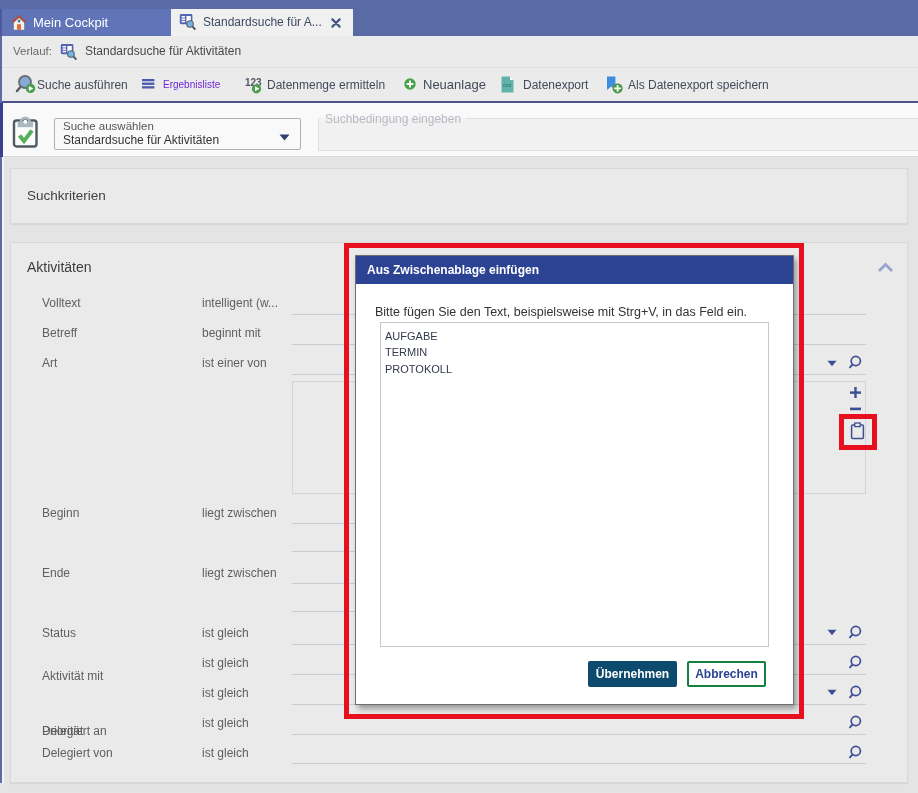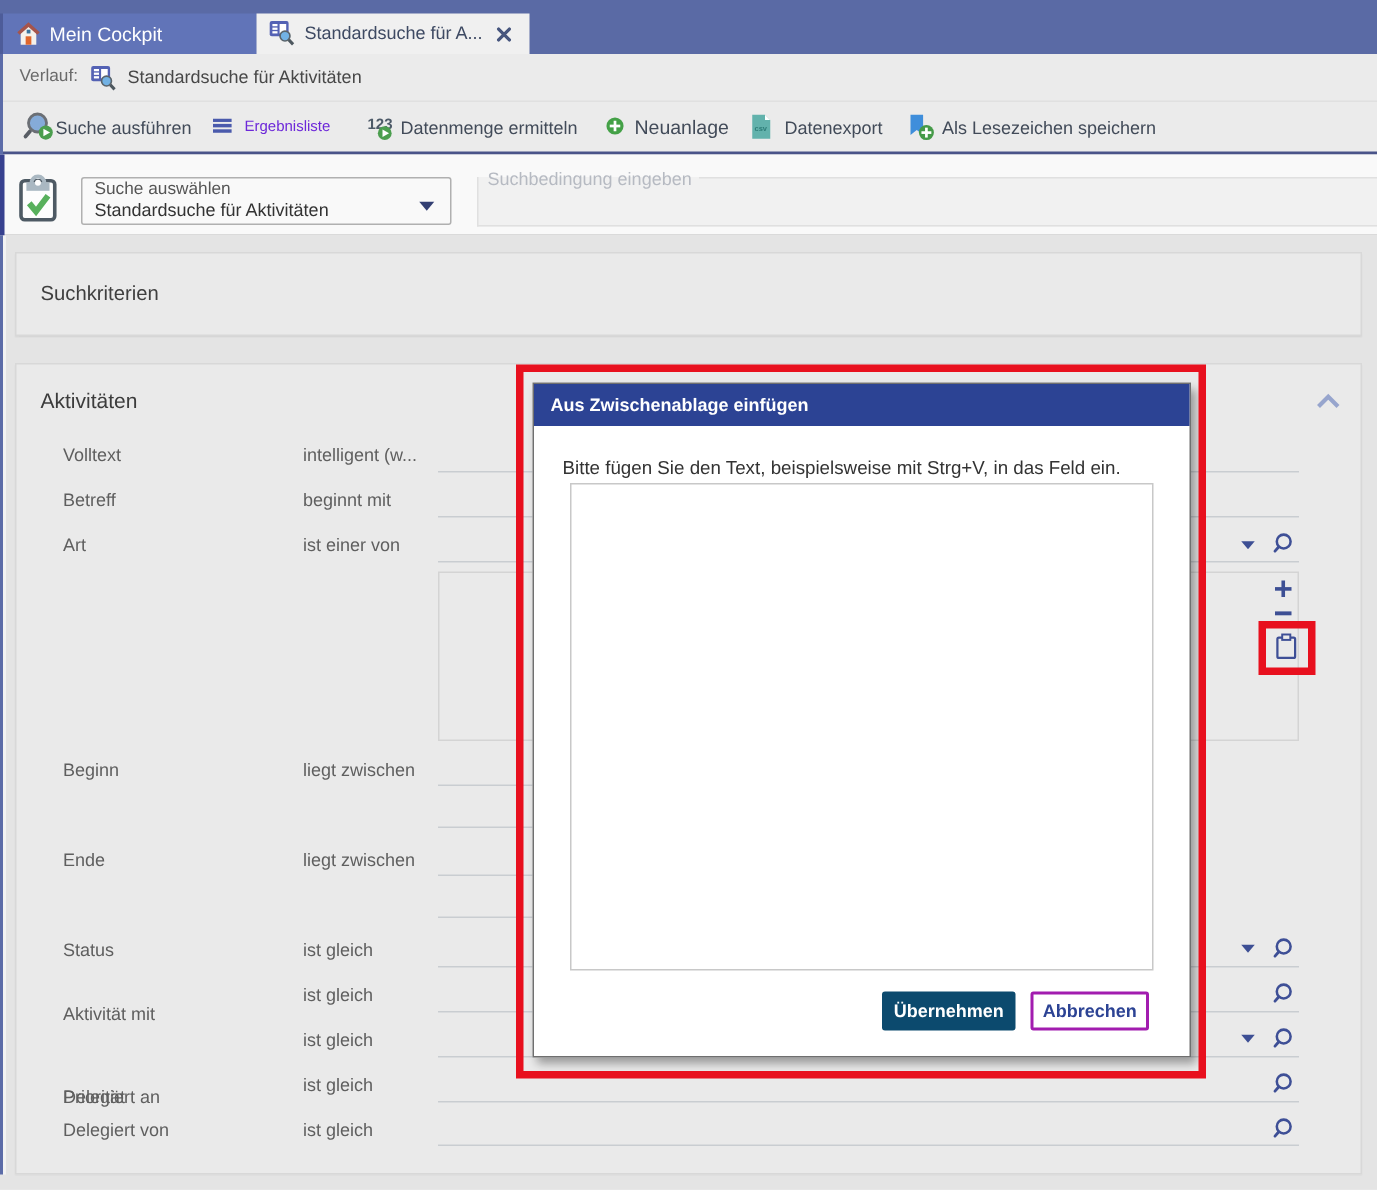--- a/index.html
+++ b/index.html
@@ -83,21 +83,21 @@
     <polygon points="9,0.5 12.5,4 9,4" fill="#fff"></polygon>
     <text x="2" y="11.3" font-size="5" font-weight="bold" fill="#2e7d78" font-family="Liberation Sans,sans-serif">csv</text>
   </svg>
   <div class="abs" style="left:523px;top:68px;height:34px;line-height:34px;font-size:12px;color:#424b59;">Datenexport</div>
   <svg class="abs" style="left:606px;top:76px" width="17" height="18" viewBox="0 0 17 18">
     <path d="M1,0.5 H9.4 V14 L5.2,10.6 L1,14 Z" fill="#3f8edb"></path>
     <circle cx="11.6" cy="12.4" r="5" fill="#459a48"></circle>
     <rect x="8.3" y="11.5" width="6.6" height="1.8" fill="#fff"></rect>
     <rect x="10.7" y="9.1" width="1.8" height="6.6" fill="#fff"></rect>
   </svg>
-  <div class="abs" style="left:628px;top:68px;height:34px;line-height:34px;font-size:12px;color:#424b59;">Als Lesezeichen speichern</div>
+  <div class="abs" style="left:628px;top:68px;height:34px;line-height:34px;font-size:12px;color:#424b59;">Als Datenexport speichern</div>
 
   <div class="abs" style="left:0;top:103px;width:918px;height:54px;background:#f9f9f9;border-bottom:1px solid #dadada;box-sizing:border-box;"></div>
   <div class="abs" style="left:0;top:103px;width:3px;height:54px;background:#37418f;"></div>
   <svg class="abs" style="left:12px;top:113px" width="27" height="35" viewBox="0 0 27 35">
     <rect x="2" y="7.5" width="22.5" height="26" rx="2.5" fill="#fdfdfd" stroke="#4e5a64" stroke-width="2.4"></rect>
     <path d="M9,9 a4.3,4.3 0 0 1 8.6,0" fill="none" stroke="#aab8c2" stroke-width="2.6"></path>
     <rect x="5.6" y="8.6" width="15.4" height="5.6" fill="#aab8c2"></rect>
     <circle cx="13.3" cy="8.8" r="2" fill="#fdfdfd"></circle>
     <polyline points="7.5,22.5 12,28 20,17.5" fill="none" stroke="#58b05c" stroke-width="4"></polyline>
   </svg>
@@ -205,19 +205,20 @@
   <svg class="abs" style="left:847px;top:744px" width="16" height="17" viewBox="0 0 16 17">
       <circle cx="8.8" cy="7" r="4.6" fill="none" stroke="#3e4f96" stroke-width="1.7"></circle>
       <line x1="5.4" y1="10.7" x2="3" y2="13.4" stroke="#3e4f96" stroke-width="1.9" stroke-linecap="round"></line>
     </svg>
 
   <div class="abs" style="left:355px;top:255px;width:439px;height:450px;background:#ffffff;border:1px solid #6f6f6f;box-sizing:border-box;box-shadow:3px 4px 6px rgba(0,0,0,0.35);"></div>
   <div class="abs" style="left:356px;top:256px;width:437px;height:28px;background:#2c4394;"></div>
   <div class="abs" style="left:375px;top:305px;font-size:12.5px;color:#333;">Bitte fügen Sie den Text, beispielsweise mit Strg+V, in das Feld ein.</div>
   <div class="abs" style="left:367px;top:256px;height:28px;line-height:28px;font-size:12px;font-weight:bold;color:#ffffff;">Aus Zwischenablage einfügen</div>
   <div class="abs" style="left:380px;top:322px;width:389px;height:325px;background:#fff;border:1px solid #c8c8c8;box-sizing:border-box;"></div>
+  <div class="abs" style="left:385px;top:328px;font-size:11px;color:#333a4d;line-height:16.3px;">AUFGABE<br>TERMIN<br>PROTOKOLL</div>
   <div class="abs" style="left:588px;top:661px;width:89px;height:26px;background:#0c4a6e;color:#fff;font-size:12px;font-weight:bold;text-align:center;line-height:26px;border-radius:2px;">Übernehmen</div>
-  <div class="abs" style="left:687px;top:661px;width:79px;height:26px;background:#fff;border:2px solid #a21caf;box-sizing:border-box;color:#2c4394;font-size:12px;font-weight:bold;text-align:center;line-height:22px;border-radius:2px;">Abbrechen</div>
+  <div class="abs" style="left:687px;top:661px;width:79px;height:26px;background:#fff;border:2px solid #15803d;box-sizing:border-box;color:#2c4394;font-size:12px;font-weight:bold;text-align:center;line-height:22px;border-radius:2px;">Abbrechen</div>
 
   <div class="abs" style="left:344px;top:243px;width:460px;height:476px;border:5px solid #e8101e;box-sizing:border-box;"></div>
   <div class="abs" style="left:839px;top:414px;width:38px;height:36px;border:5px solid #e8101e;box-sizing:border-box;"></div>
 
 </div>
 
 </body></html>

